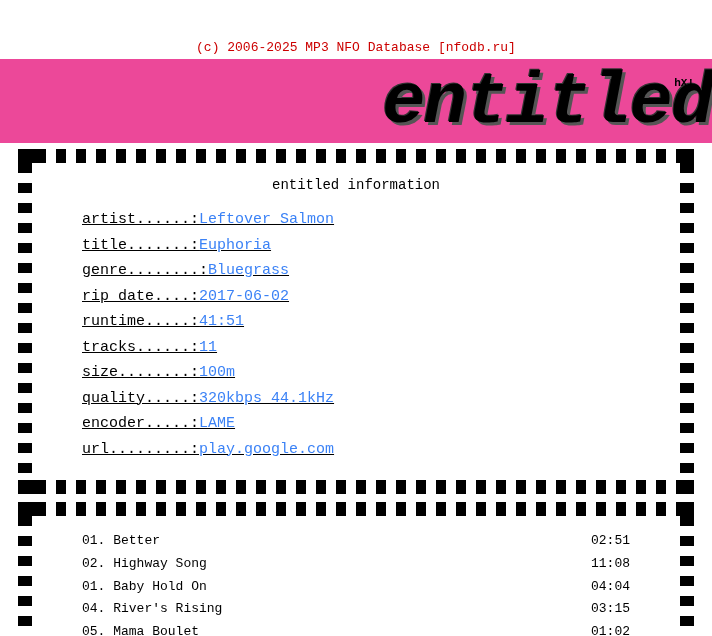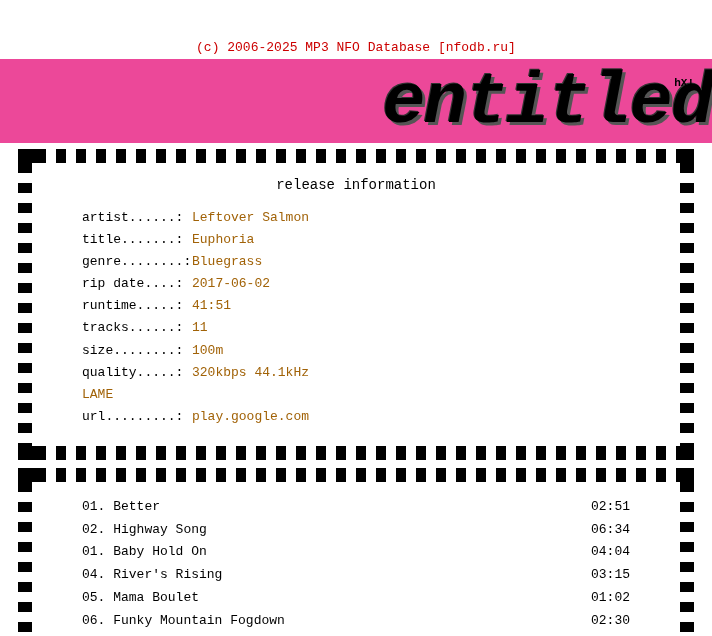--- a/index.html
+++ b/index.html
@@ -61,38 +61,39 @@
     .section-title {
       text-align: center;
       font-size: 14px;
       font-weight: normal;
       margin-bottom: 14px;
       color: #000;
       font-family: 'Courier New', Courier, monospace;
     }
 
     .info-table {
-      font-size: 13px;
+      font-size: 15px;
       line-height: 1.7;
       color: #000;
       font-family: 'Courier New', Courier, monospace;
+      text-decoration: underline;
     }
 
     .info-row {
       display: flex;
       gap: 0;
     }
 
     .info-key {
       min-width: 110px;
       color: #000;
     }
 
     .info-value {
-      color: #a16207;
+      color: #3b82f6;
     }
 
     .track-list {
       font-size: 13px;
       line-height: 1.75;
       color: #000;
       font-family: 'Courier New', Courier, monospace;
     }
 
     .track-row {
@@ -140,21 +141,21 @@
   <div style="display:flex; align-items:stretch; height:14px; position:relative;">
     <div style="width:18px; background:#000;"></div>
     <div style="flex:1; background: repeating-linear-gradient(90deg, #000 0px, #000 10px, #fff 10px, #fff 20px);"></div>
     <div style="width:18px; background:#000;"></div>
   </div>
 
   <div style="display:flex; align-items:stretch;">
     <div style="width:14px; background: repeating-linear-gradient(180deg, #000 0px, #000 10px, #fff 10px, #fff 20px);"></div>
     <div class="pixel-border" style="flex:1; border-left:none; border-right:none; border-top:none; border-bottom:none; background:#fff;">
       <div class="pixel-border-inner">
-        <div class="section-title">release information</div>
+        <div class="section-title">entitled information</div>
         <div class="info-table" id="release-fields">
             <div class="info-row">
               <span class="info-key">artist......:</span>
               <span class="info-value"> Leftover Salmon</span>
             </div>
             <div class="info-row">
               <span class="info-key">title.......:</span>
               <span class="info-value"> Euphoria</span>
             </div>
             <div class="info-row">
@@ -175,20 +176,21 @@
             </div>
             <div class="info-row">
               <span class="info-key">size........:</span>
               <span class="info-value"> 100m</span>
             </div>
             <div class="info-row">
               <span class="info-key">quality.....:</span>
               <span class="info-value"> 320kbps 44.1kHz</span>
             </div>
             <div class="info-row">
+              <span class="info-key">encoder.....:</span>
               <span class="info-value"> LAME</span>
             </div>
             <div class="info-row">
               <span class="info-key">url.........:</span>
               <span class="info-value"> play.google.com</span>
             </div>
           </div>
       </div>
     </div>
     <div style="width:14px; background: repeating-linear-gradient(180deg, #000 0px, #000 10px, #fff 10px, #fff 20px);"></div>
@@ -213,21 +215,21 @@
     <div style="width:14px; background: repeating-linear-gradient(180deg, #000 0px, #000 10px, #fff 10px, #fff 20px);"></div>
     <div style="flex:1; background:#fff;">
       <div class="pixel-border-inner">
         <div class="track-list" id="track-rows">
             <div class="track-row">
               <span class="track-num-title">01. Better</span>
               <span class="track-duration">02:51</span>
             </div>
             <div class="track-row">
               <span class="track-num-title">02. Highway Song</span>
-              <span class="track-duration">06:34</span>
+              <span class="track-duration">11:08</span>
             </div>
             <div class="track-row">
               <span class="track-num-title">01. Baby Hold On</span>
               <span class="track-duration">04:04</span>
             </div>
             <div class="track-row">
               <span class="track-num-title">04. River's Rising</span>
               <span class="track-duration">03:15</span>
             </div>
             <div class="track-row">

